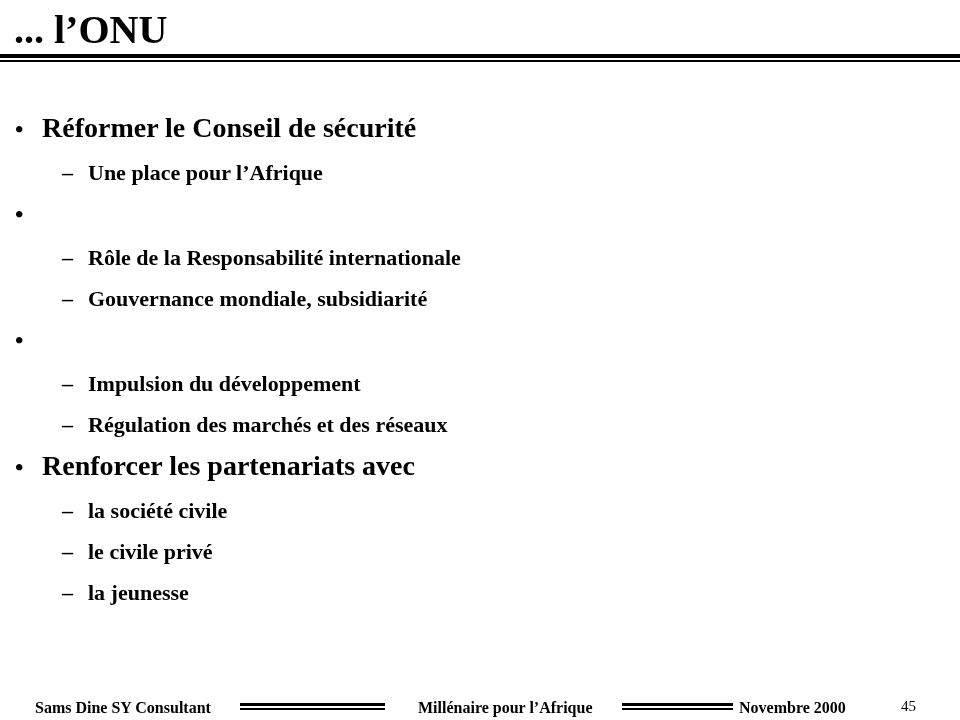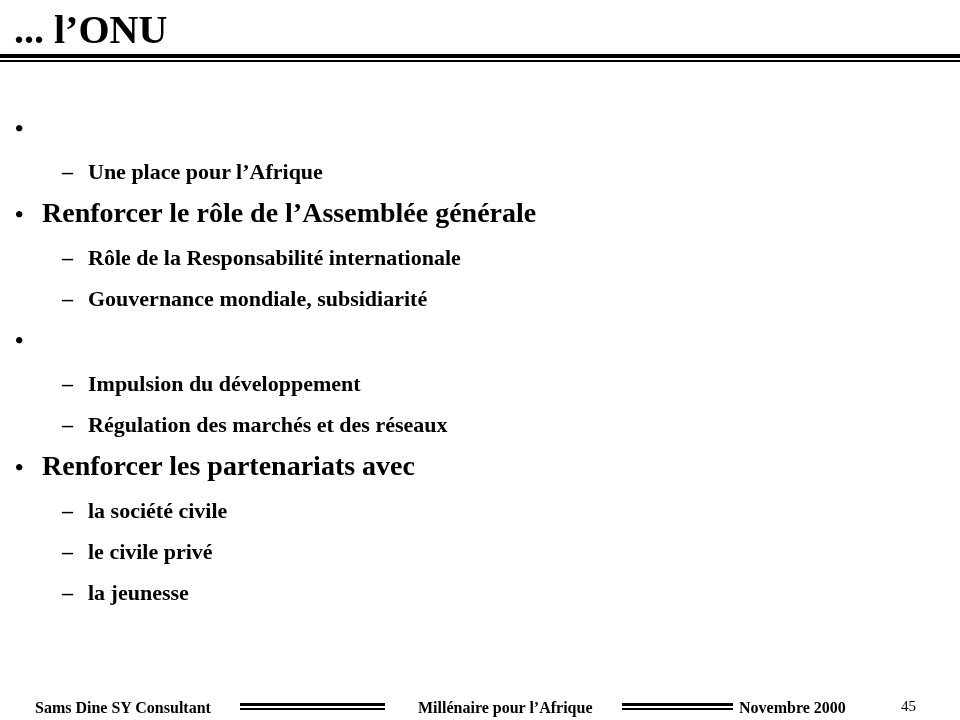--- a/index.html
+++ b/index.html
@@ -99,29 +99,29 @@
 
 <div class="slide">
 
   <h1 class="title">... l’ONU</h1>
   <div class="title-rule"></div>
 
   <div class="content">
 
     <div class="item main">
       <span class="glyph">•</span>
+      <span class="text">Réformer le Conseil de sécurité</span>
     </div>
     <div class="item sub">
       <span class="glyph">–</span>
       <span class="text">Une place pour l’Afrique</span>
     </div>
 
     <div class="item main">
       <span class="glyph">•</span>
-      <span class="text">Renforcer le rôle de l’Assemblée générale</span>
     </div>
     <div class="item sub">
       <span class="glyph">–</span>
       <span class="text">Rôle de la Responsabilité internationale</span>
     </div>
     <div class="item sub">
       <span class="glyph">–</span>
       <span class="text">Gouvernance mondiale, subsidiarité</span>
     </div>
 

